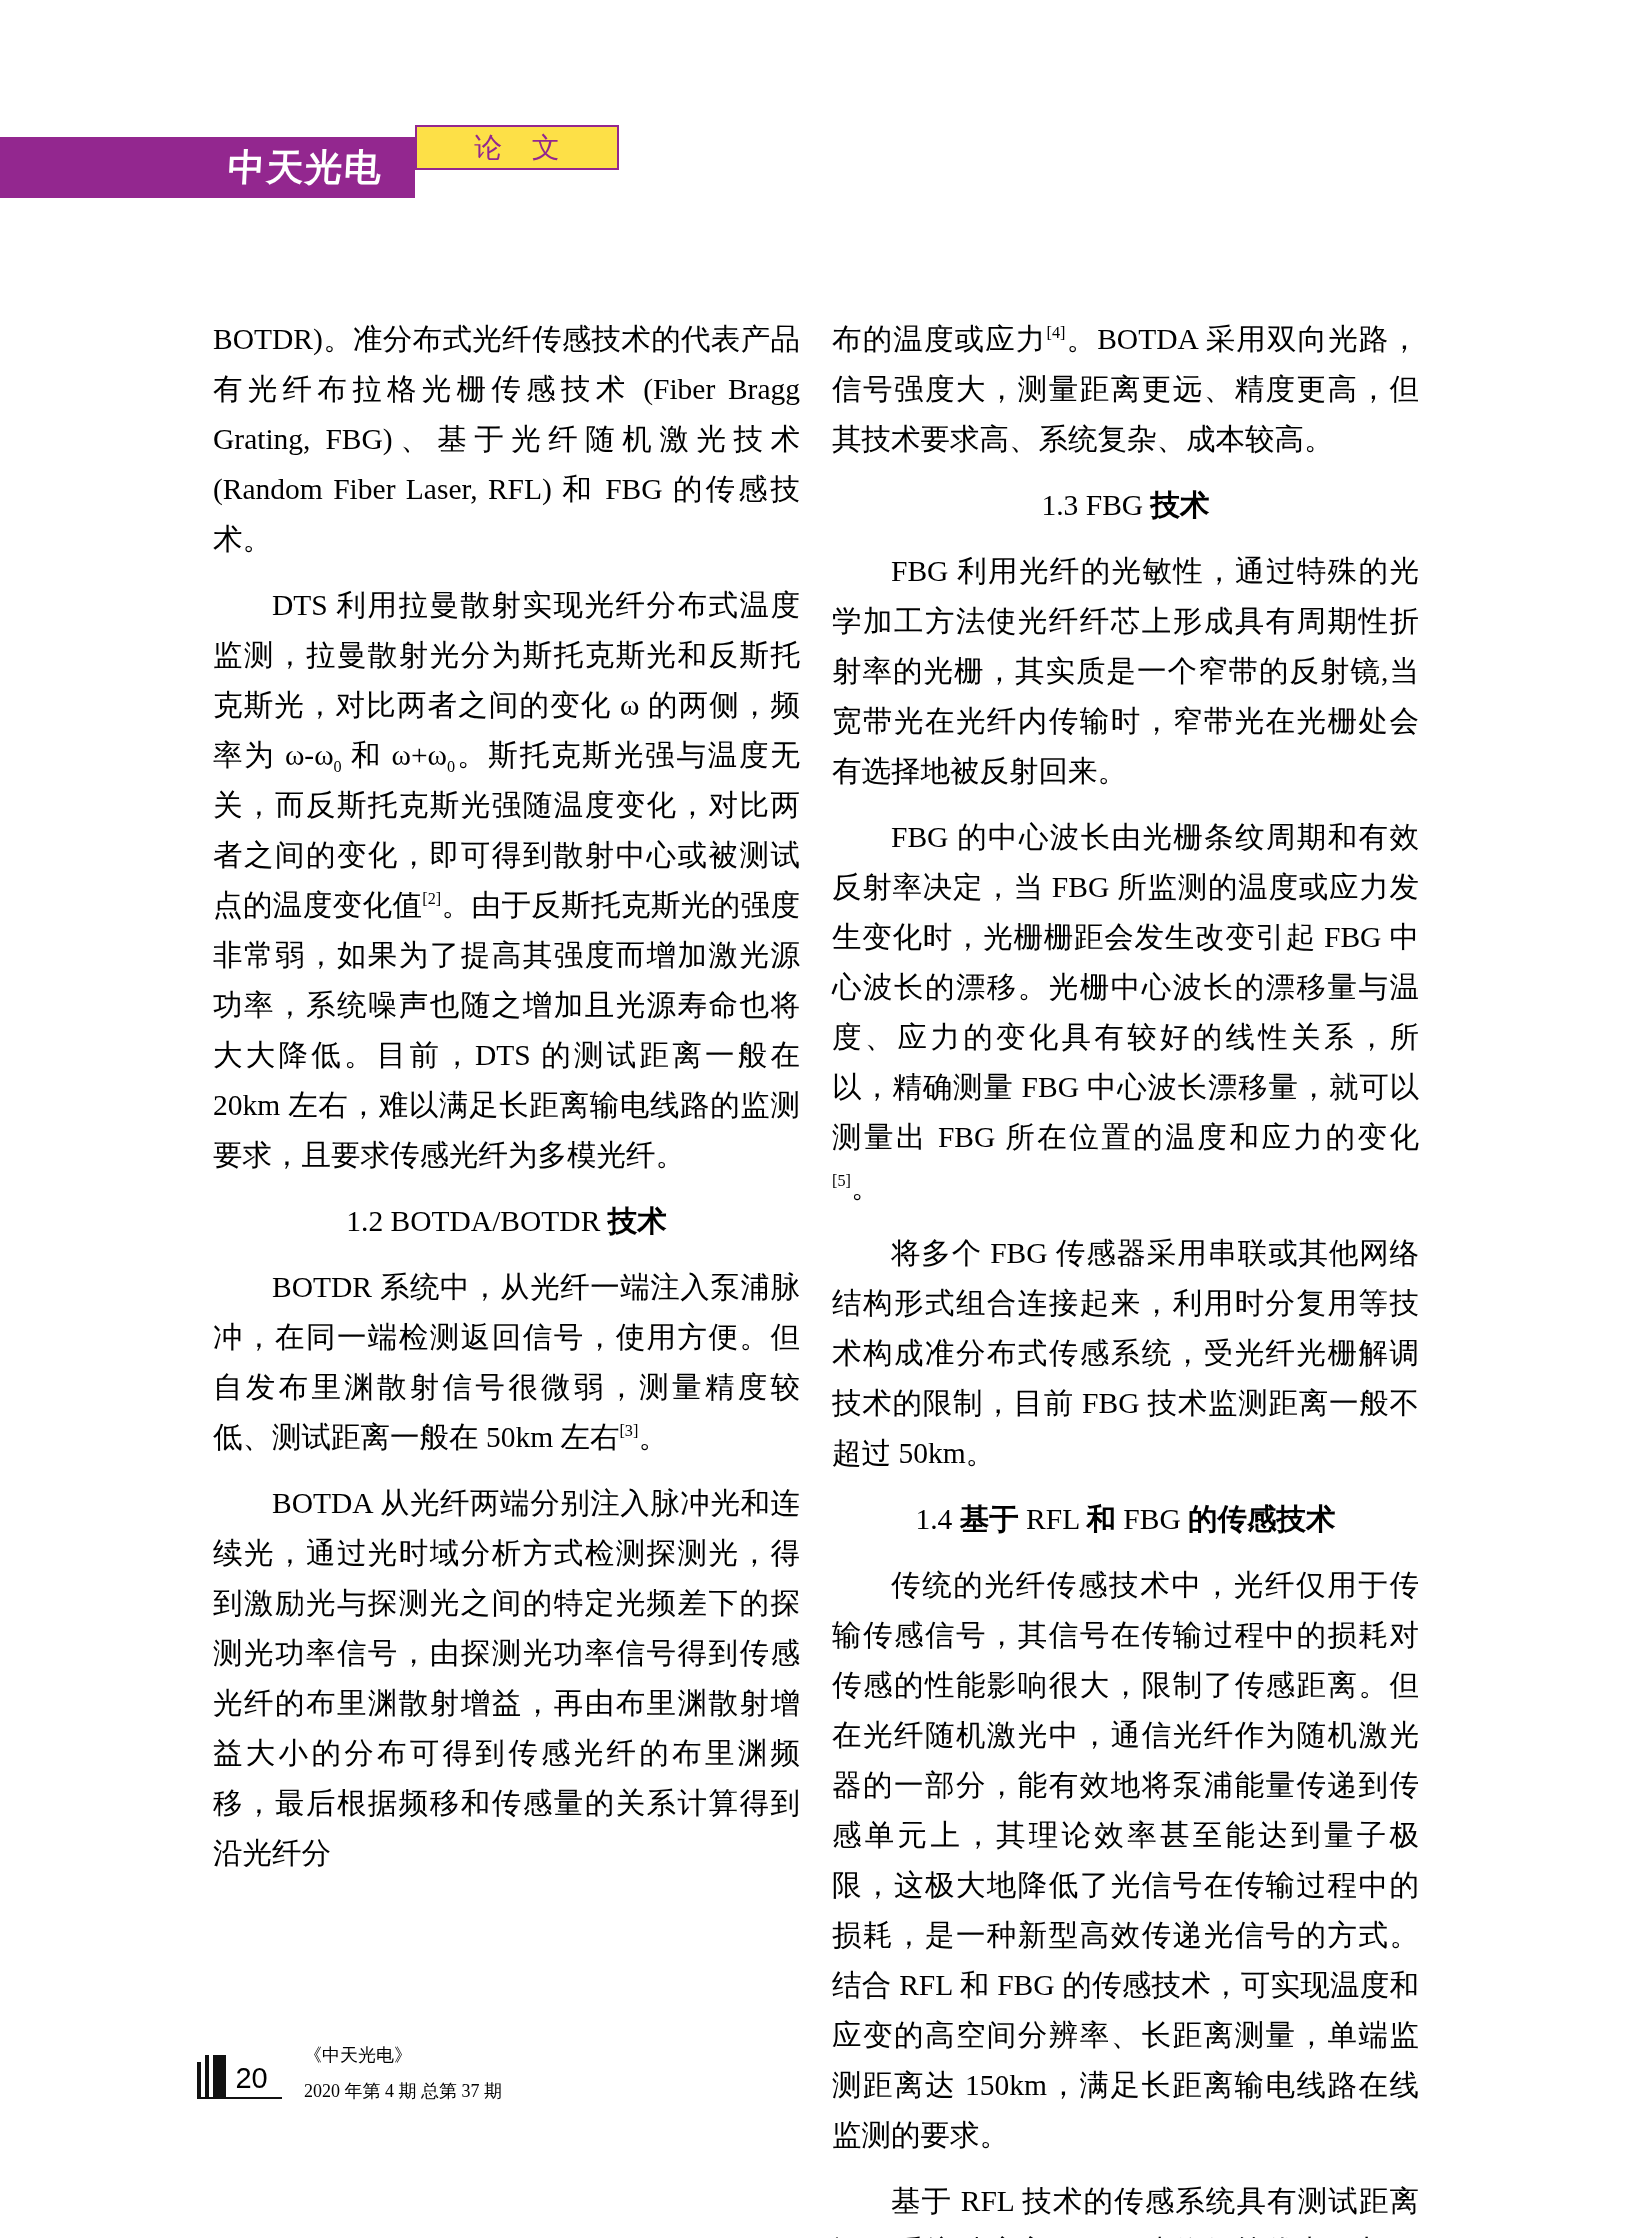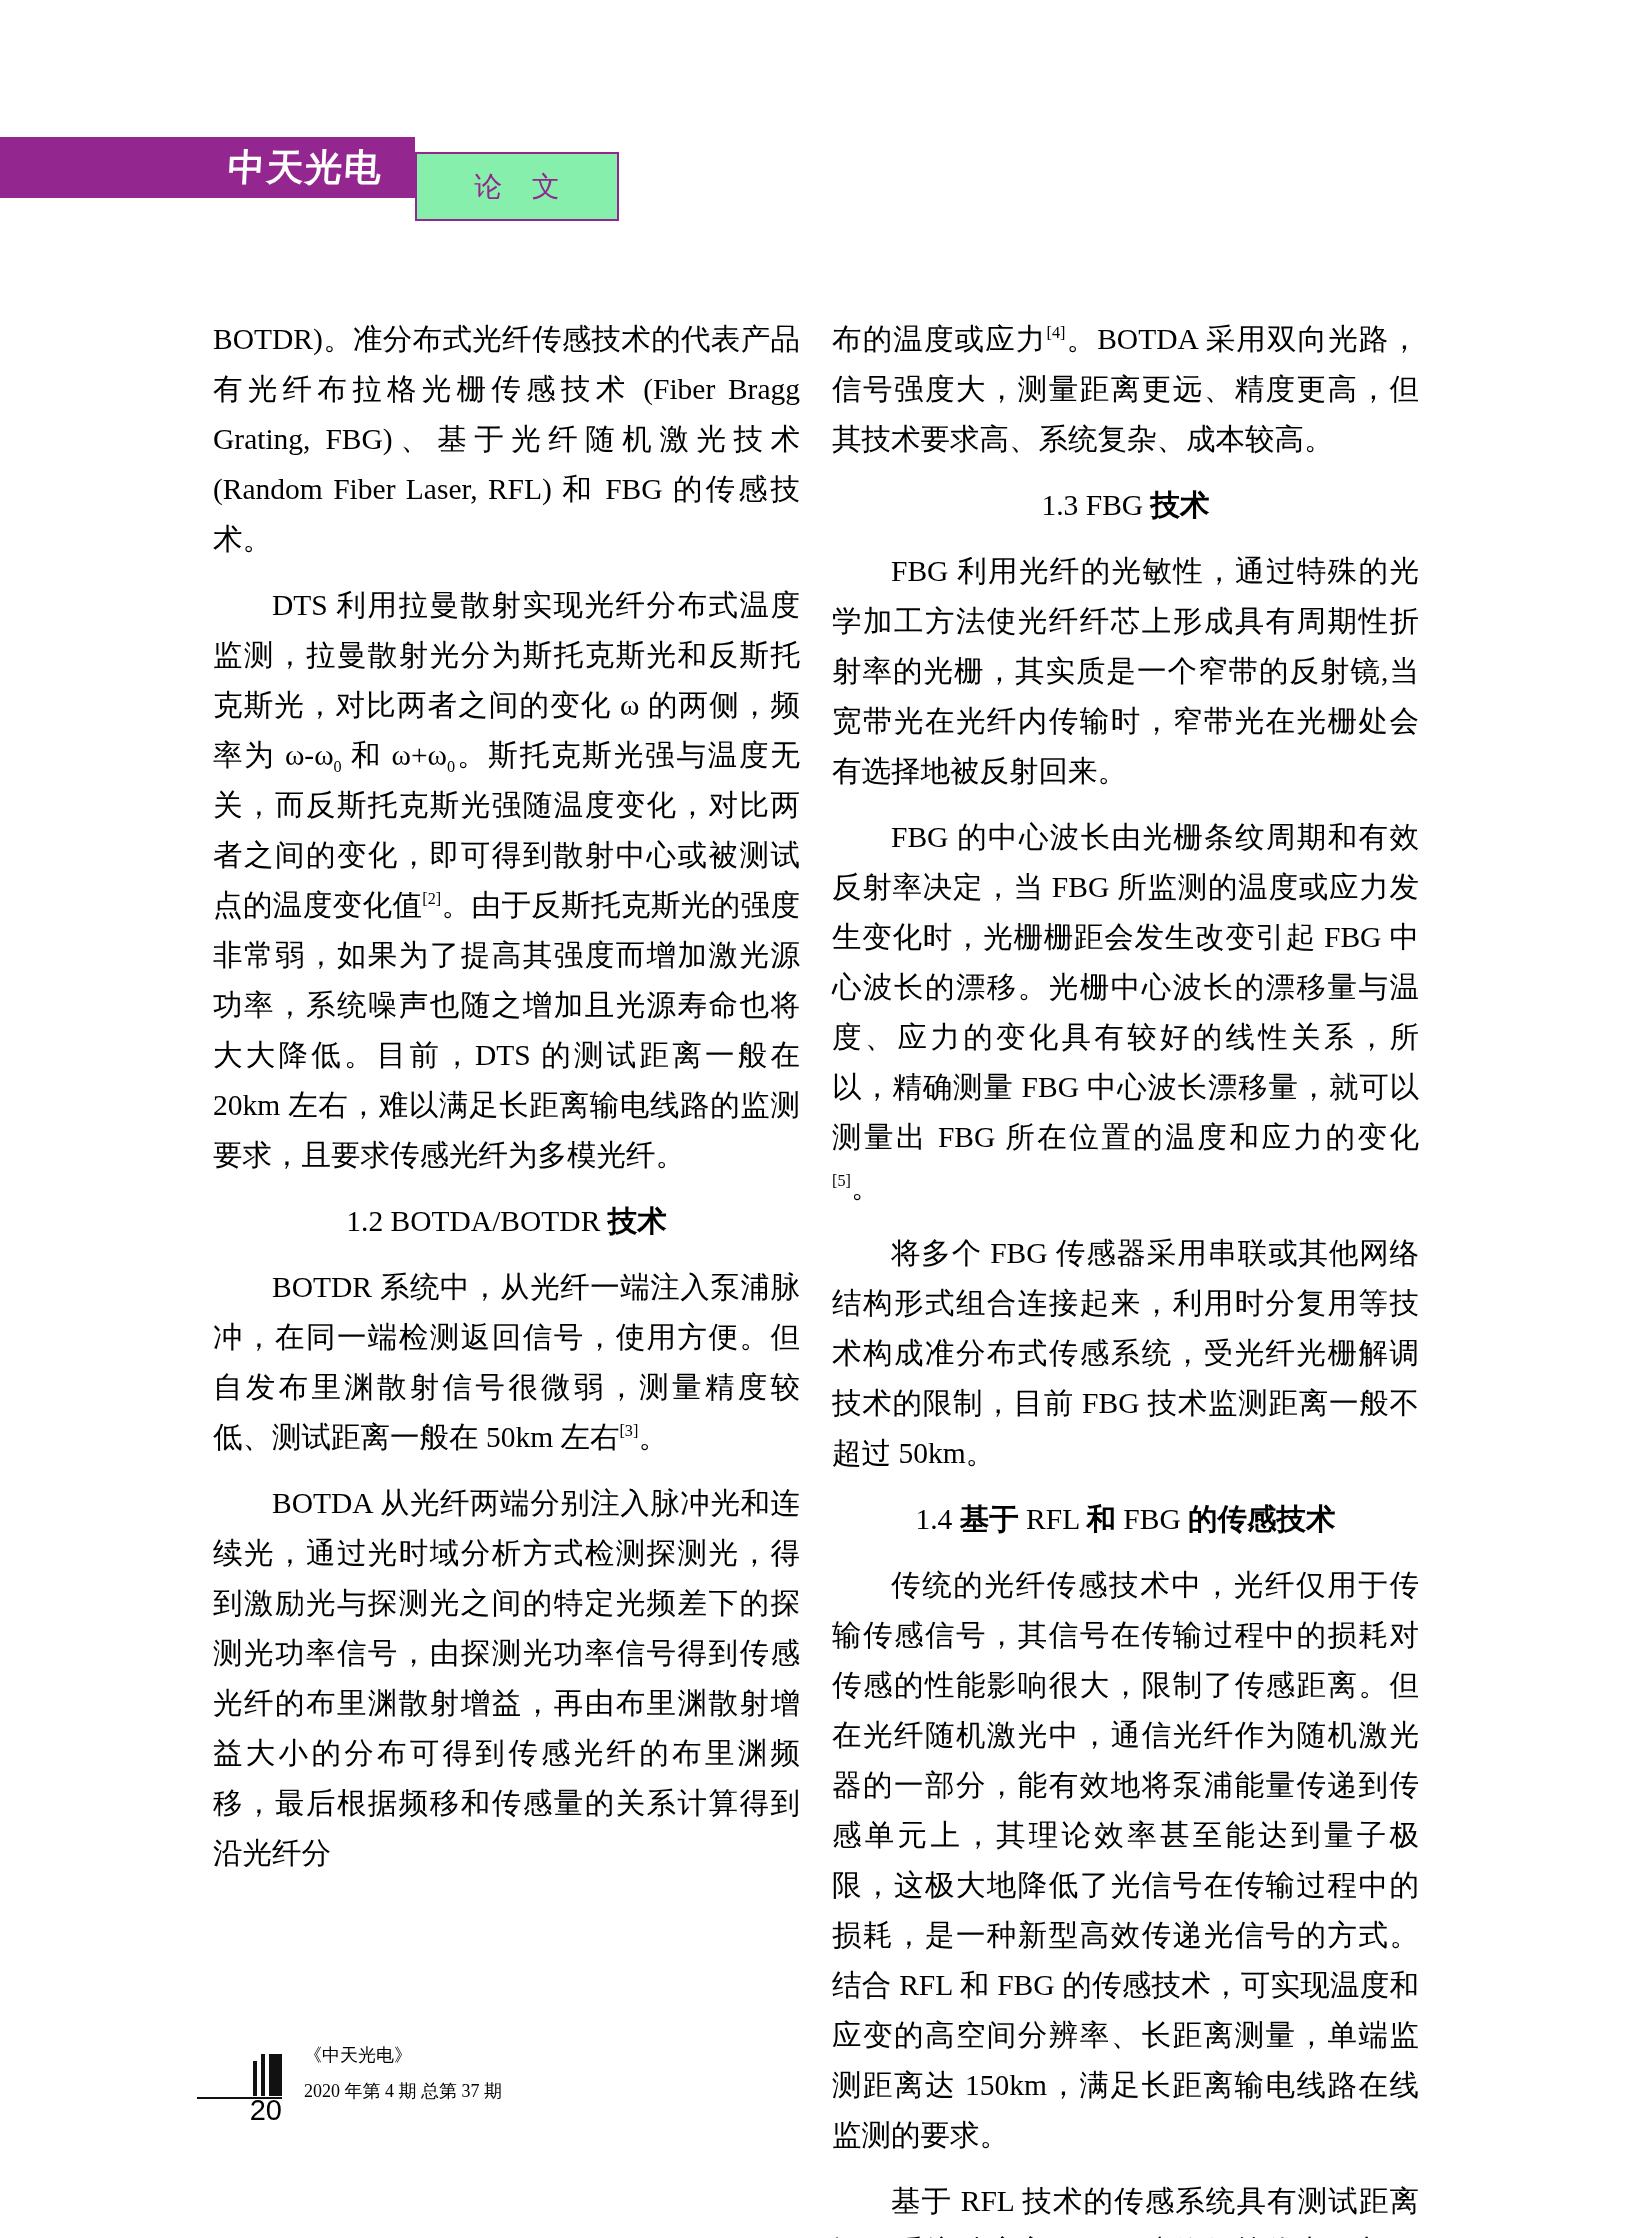--- a/index.html
+++ b/index.html
@@ -13,22 +13,22 @@
     position:absolute;left:0;top:137px;width:415px;height:61px;
     background:var(--accent,#93278F);
   }
   .masthead-logo{
     position:absolute;left:228px;top:0;height:61px;line-height:61px;
     color:#fff;font-size:37px;font-weight:bold;letter-spacing:1.6px;
     font-family:"DejaVu Sans","Liberation Sans",sans-serif;
     transform:skewX(-3deg);white-space:nowrap;
   }
   .tag-box{
-    position:absolute;left:415px;top:152px;width:204px;height:69px;
-    box-sizing:border-box;background:#86efac;border:2.4px solid var(--accent,#93278F);
+    position:absolute;left:415px;top:125px;width:204px;height:45px;
+    box-sizing:border-box;background:#fde047;border:2.4px solid var(--accent,#93278F);
     display:flex;align-items:center;justify-content:center;
   }
   .tag-box span{
     color:var(--accent,#93278F);font-size:28px;letter-spacing:11.2px;padding-left:11.2px;
     font-family:"Liberation Serif","DejaVu Serif",serif;white-space:nowrap;
   }
   
   .content{position:absolute;left:0;top:298px;width:1650px;}
   .col{
     position:absolute;top:0;width:619px;
@@ -40,21 +40,21 @@
   .col p{margin:16px;}
   .col p.indent{text-indent:2em;}
   .col p.heading{text-align:center;}
   .col .b{font-weight:700;font-family:"Liberation Sans","DejaVu Sans",sans-serif;}
   .col sup{font-size:0.55em;line-height:0;vertical-align:super;}
   .col sub{font-size:0.55em;line-height:0;vertical-align:sub;}
   
   .pageno-block{
     position:absolute;left:197px;top:2054px;width:85px;height:45px;
     box-sizing:border-box;border-bottom:2.4px solid #111;
-    display:flex;align-items:flex-end;flex-direction:column;
+    display:flex;align-items:flex-end;
   }
   .bars{display:flex;align-items:flex-end;height:100%;}
   .bars i{display:block;background:#111;}
   .bars .b1{width:4px;height:35px;margin-right:4px;}
   .bars .b2{width:4px;height:42px;margin-right:4px;}
   .bars .b3{width:12.8px;height:42px;}
   .pageno{
     font-family:"Liberation Sans","DejaVu Sans",sans-serif;
     font-size:29px;line-height:1;margin-left:9.6px;padding-bottom:4px;
   }

